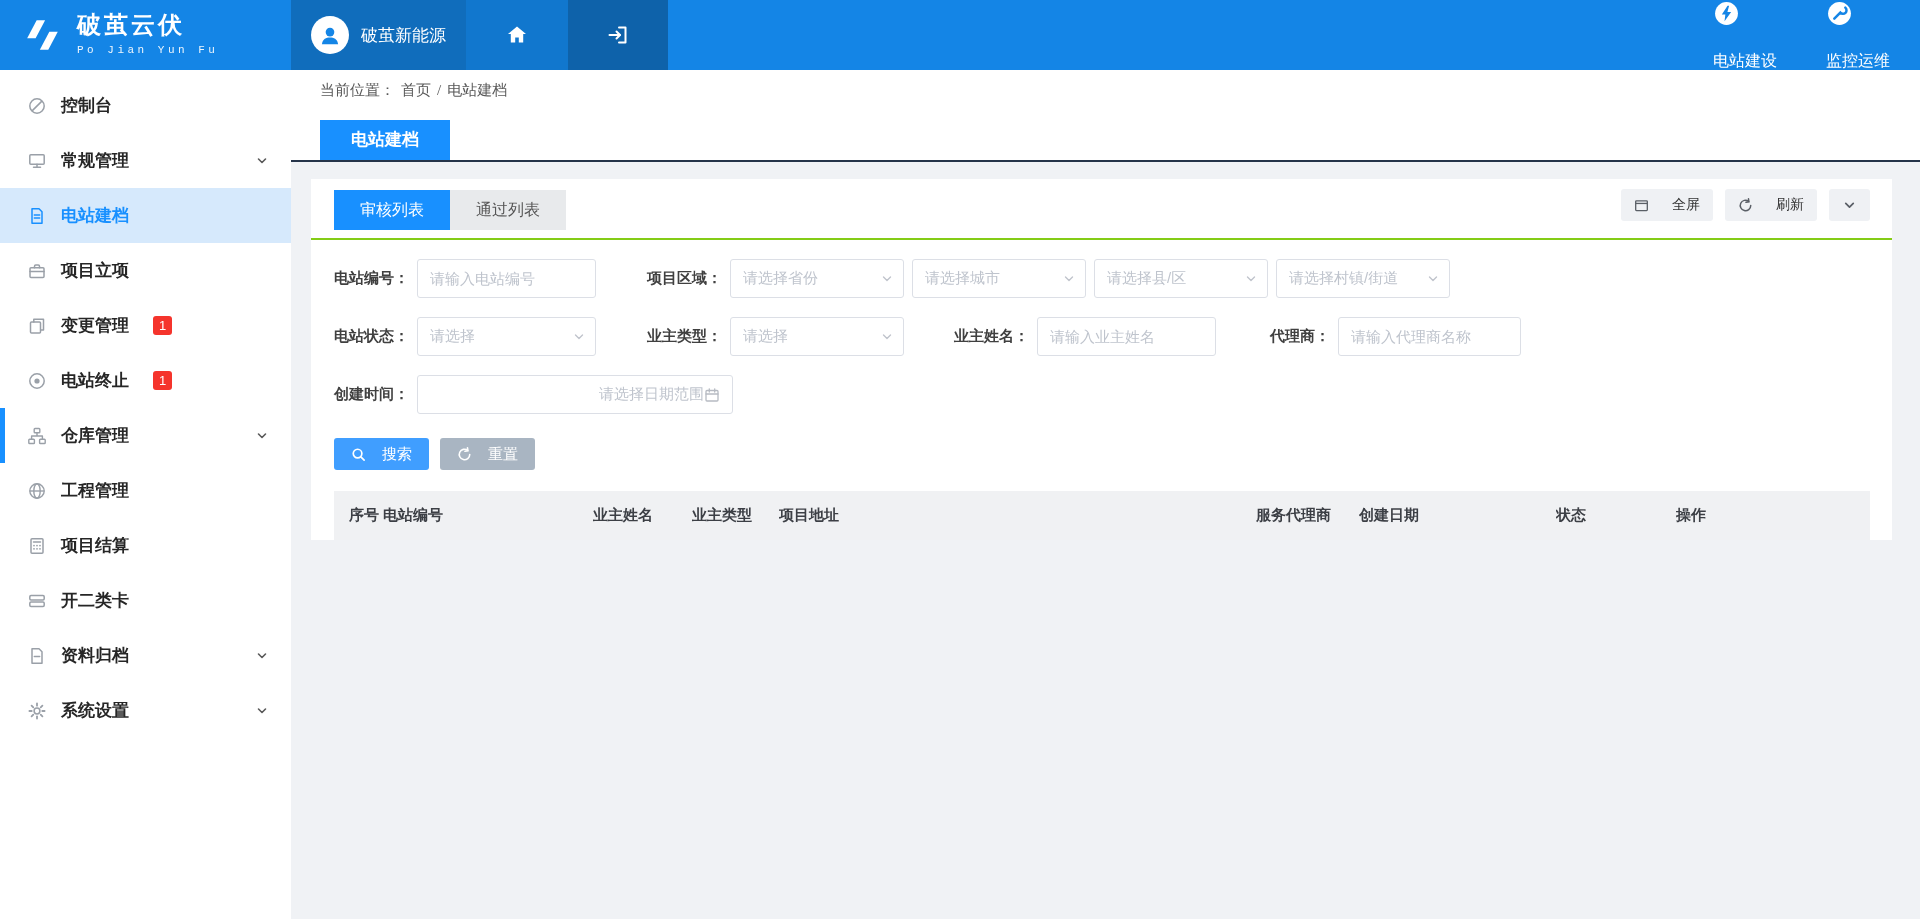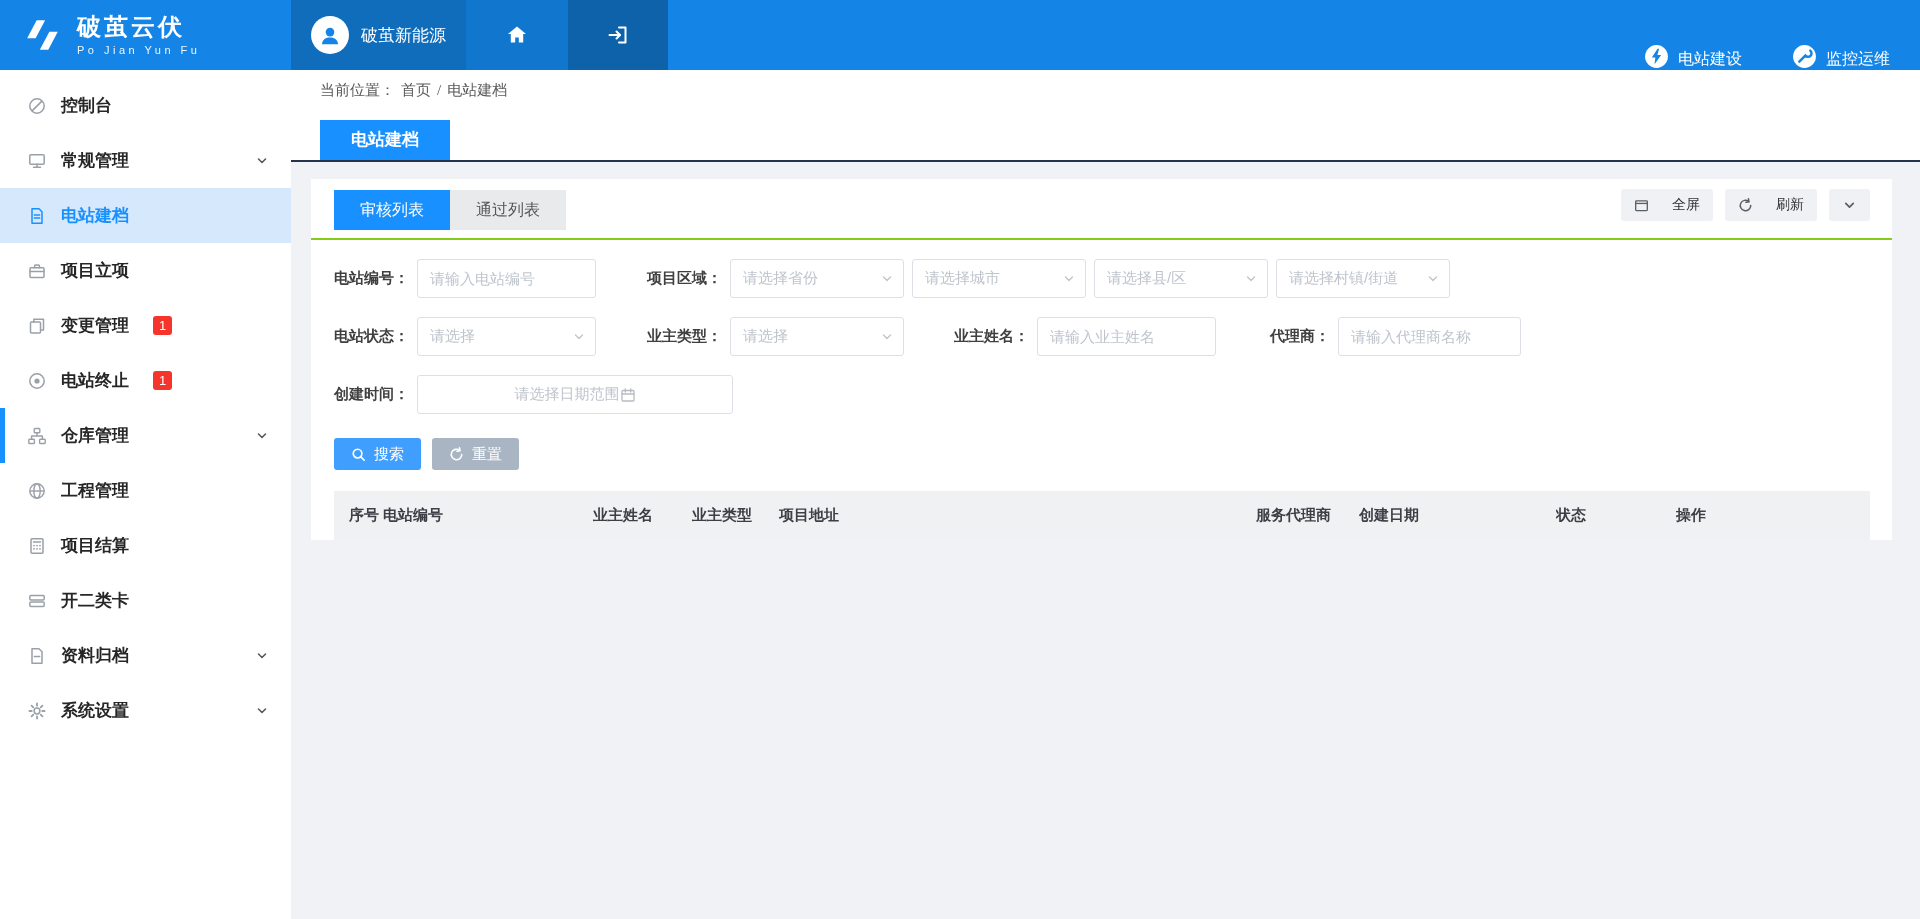--- a/index.html
+++ b/index.html
@@ -1,31 +1,31 @@
 <!DOCTYPE html>
 <html><head>
 <meta charset="utf-8">
 <style>
   * { margin:0; padding:0; box-sizing:border-box; }
   html,body { width:1920px; height:919px; overflow:hidden; }
   body { font-family:"Liberation Sans","DejaVu Sans",sans-serif; background:#f0f2f5; color:#333; }
 
   
   .topbar { height:70px; background:#1485e6; display:flex; align-items:stretch; color:#fff; }
-  .logo-area { width:291px; display:flex; align-items:center; padding-left:22px; gap:13px; cursor:pointer; }
+  .logo-area { width:291px; display:flex; align-items:center; padding-left:22px; gap:13px; cursor:pointer;font-family:Liberation Mono, monospace; }
   .logo-title { font-size:24px; font-weight:bold; letter-spacing:3px; line-height:1.1; }
   .logo-subtitle { font-size:11px; letter-spacing:3.5px; opacity:.92; margin-top:3px; }
   .seg { display:flex; align-items:center; justify-content:center; cursor:pointer; }
   .seg-user { background:rgba(0,0,0,.18); padding:0 20px; gap:12px; }
   .seg-home { background:rgba(0,0,0,.10); width:102px; }
   .seg-login { background:rgba(0,0,0,.26); width:100px; }
   .avatar { width:38px; height:38px; border-radius:50%; background:#fff; display:flex; align-items:center; justify-content:center; }
   .company-name { font-size:17px; }
   .top-spacer { flex:1; }
-  .hnav { display:flex; align-items:flex-end; gap:8px; font-size:16px; margin-right:49px; cursor:pointer; }
+  .hnav { display:flex; align-items:flex-start; gap:24px; font-size:16px; margin-right:49px; cursor:pointer;flex-direction:column; }
   .hnav.last { margin-right:30px; }
 
   
   .shell { display:flex; height:849px; }
 
   
   .sidebar { width:291px; background:#fff; padding-top:8px; flex:0 0 291px; }
   .s-item { position:relative; height:55px; display:flex; align-items:center; padding:0 22px 0 27px; cursor:pointer; }
   .s-item.active { background:#d6e9fc; }
   .s-icon { width:20px; height:20px; color:#9aa0a8; display:flex; }
@@ -63,27 +63,27 @@
   .gap54 { margin-left:54px; }
   .f-input { height:39px; border:1px solid #dcdfe6; border-radius:3px; padding:0 12px; font-size:15px; color:#333; width:179px; font-family:inherit; outline:none; background:#fff; }
   .f-input::placeholder { color:#bfc4cd; }
   .w183 { width:183px; }
   .f-select { height:39px; border:1px solid #dcdfe6; border-radius:3px; padding:0 10px 0 12px; display:flex; align-items:center; justify-content:space-between; width:174px; cursor:pointer; background:#fff; }
   .f-select.w179 { width:179px; }
   .f-select .ph { color:#bfc4cd; font-size:15px; white-space:nowrap; overflow:hidden; }
   .f-select .caret { color:#c0c4cc; display:flex; }
   .sel-group { display:flex; }
   .sel-group .f-select + .f-select { margin-left:8px; }
-  .f-date { height:39px; border:1px solid #dcdfe6; border-radius:3px; padding:0 12px; display:flex; align-items:center; justify-content:center; width:316px; cursor:pointer; background:#fff; }
+  .f-date { height:39px; border:1px solid #dcdfe6; border-radius:3px; padding:0 12px; display:flex; align-items:center; justify-content:flex-end; width:316px; cursor:pointer; background:#fff; }
   .f-date .ph { color:#bfc4cd; font-size:15px; }
   .f-date .cal { color:#b6bac2; display:flex; }
 
   
   .actions { display:flex; gap:11px; margin:24px 0 0 23px; }
-  .btn { height:32px; border:none; border-radius:3px; padding:0 17px; font-size:15px; display:flex; align-items:center; gap:8px; cursor:pointer; color:#fff; font-family:inherit; }
+  .btn { height:32px; border:none; border-radius:3px; padding:0 17px; font-size:15px; display:flex; align-items:center; gap:16px; cursor:pointer; color:#fff; font-family:inherit; }
   .btn-search { background:#409eff; }
   .btn-reset { background:#a9b5c2; }
   .btn .bicon { display:flex; color:#fff; }
 
   
   .thead { display:flex; align-items:center; height:49px; background:#f0f1f3; margin:21px 22px 0 23px; padding-left:15px; font-size:15px; font-weight:600; color:#3c3f45; }
   .th { flex:0 0 auto; white-space:nowrap; overflow:hidden; }
   .th0{width:34px} .th1{width:210px} .th2{width:99px} .th3{width:87px} .th4{width:477px}
   .th5{width:103px} .th6{width:197px} .th7{width:120px} .th8{flex:1}
   .empty-row { height:76px; display:flex; align-items:center; justify-content:center; color:#98a0a8; font-size:15px; margin:0 22px; }

